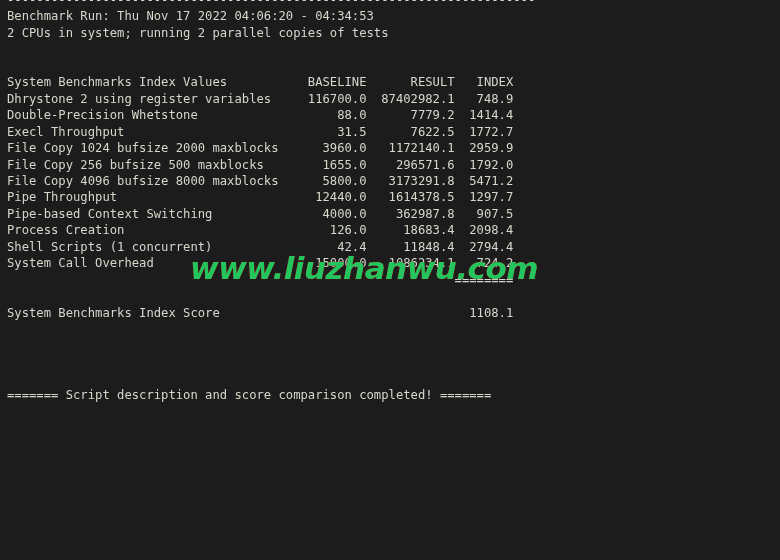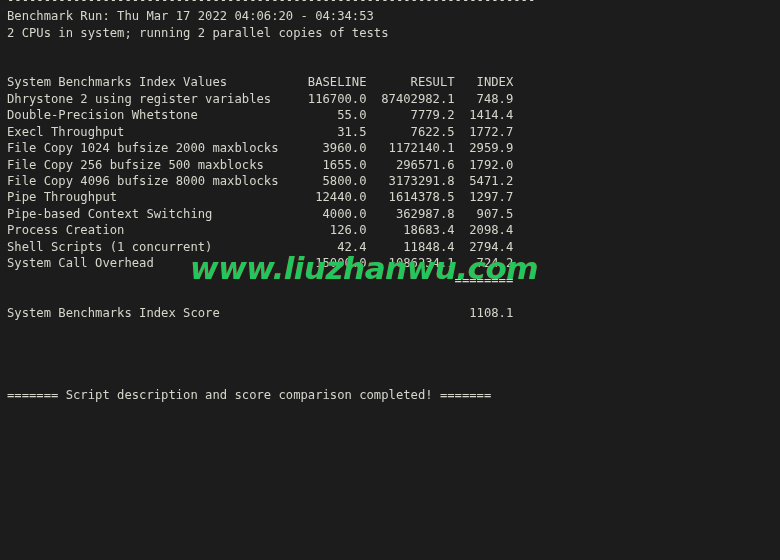--- a/index.html
+++ b/index.html
@@ -61,21 +61,21 @@
     text-shadow: 0 0 1px #d40000;
   }
 </style>
 </head>
 <body>
 
 <div id="terminal">
   <div class="scroll-shift">
 
     <pre class="term-line">------------------------------------------------------------------------</pre>
-    <pre class="term-line">Benchmark Run: Thu Mar 17 2022 04:06:20 - 04:34:53</pre>
+    <pre class="term-line">Benchmark Run: Thu Nov 17 2022 04:06:20 - 04:34:53</pre>
     <pre class="term-line">2 CPUs in system; running 2 parallel copies of tests</pre>
     <pre class="term-line blank"></pre>
 
     <div>
       <pre class="term-line"></pre>
       <pre class="term-line"></pre>
       <pre class="term-line"></pre>
       <pre class="term-line"></pre>
       <pre class="term-line"></pre>
       <pre class="term-line"></pre>
@@ -86,21 +86,21 @@
       <pre class="term-line"></pre>
       <pre class="term-line"></pre>
     </div>
 
     <pre class="term-line blank"></pre>
 
     <pre class="term-line">System Benchmarks Index Values           BASELINE      RESULT   INDEX</pre>
 
     <div>
       <pre class="term-line">Dhrystone 2 using register variables     116700.0  87402982.1   748.9</pre>
-      <pre class="term-line">Double-Precision Whetstone                   55.0      7779.2  1414.4</pre>
+      <pre class="term-line">Double-Precision Whetstone                   88.0      7779.2  1414.4</pre>
       <pre class="term-line">Execl Throughput                             31.5      7622.5  1772.7</pre>
       <pre class="term-line">File Copy 1024 bufsize 2000 maxblocks      3960.0   1172140.1  2959.9</pre>
       <pre class="term-line">File Copy 256 bufsize 500 maxblocks        1655.0    296571.6  1792.0</pre>
       <pre class="term-line">File Copy 4096 bufsize 8000 maxblocks      5800.0   3173291.8  5471.2</pre>
       <pre class="term-line">Pipe Throughput                           12440.0   1614378.5  1297.7</pre>
       <pre class="term-line">Pipe-based Context Switching               4000.0    362987.8   907.5</pre>
       <pre class="term-line">Process Creation                            126.0     18683.4  2098.4</pre>
       <pre class="term-line">Shell Scripts (1 concurrent)                 42.4     11848.4  2794.4</pre>
       <pre class="term-line">System Call Overhead                      15000.0   1086234.1   724.2</pre>
     </div>

